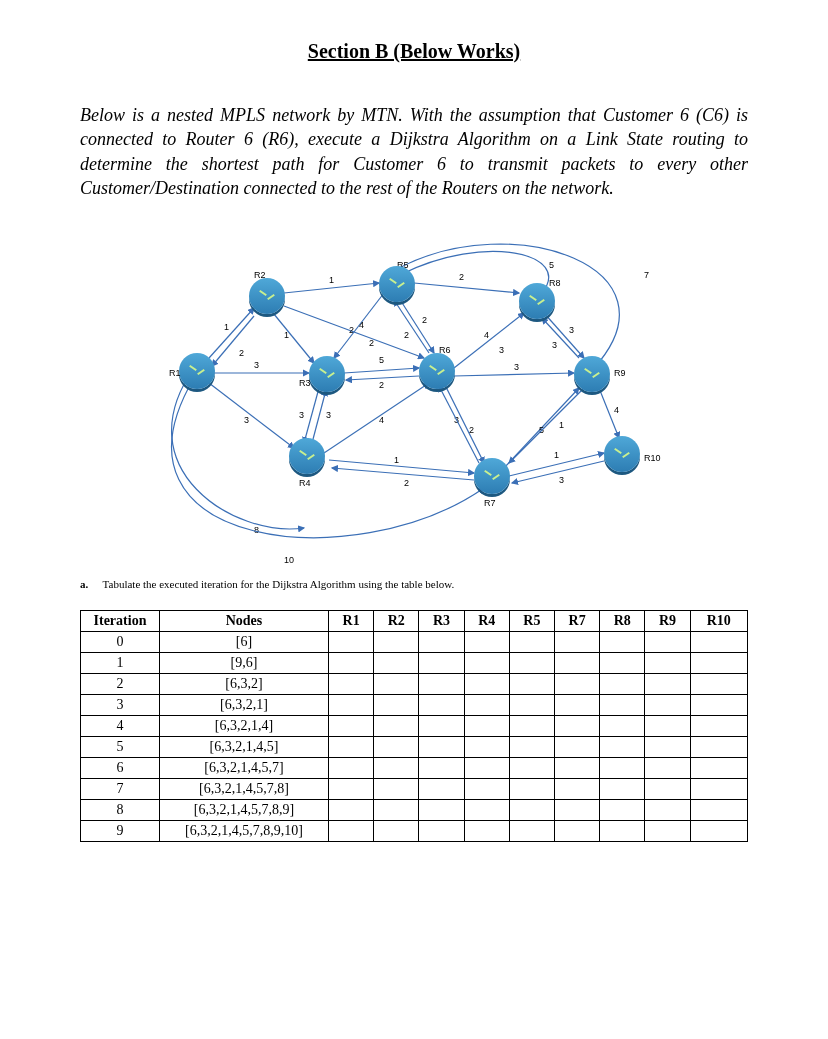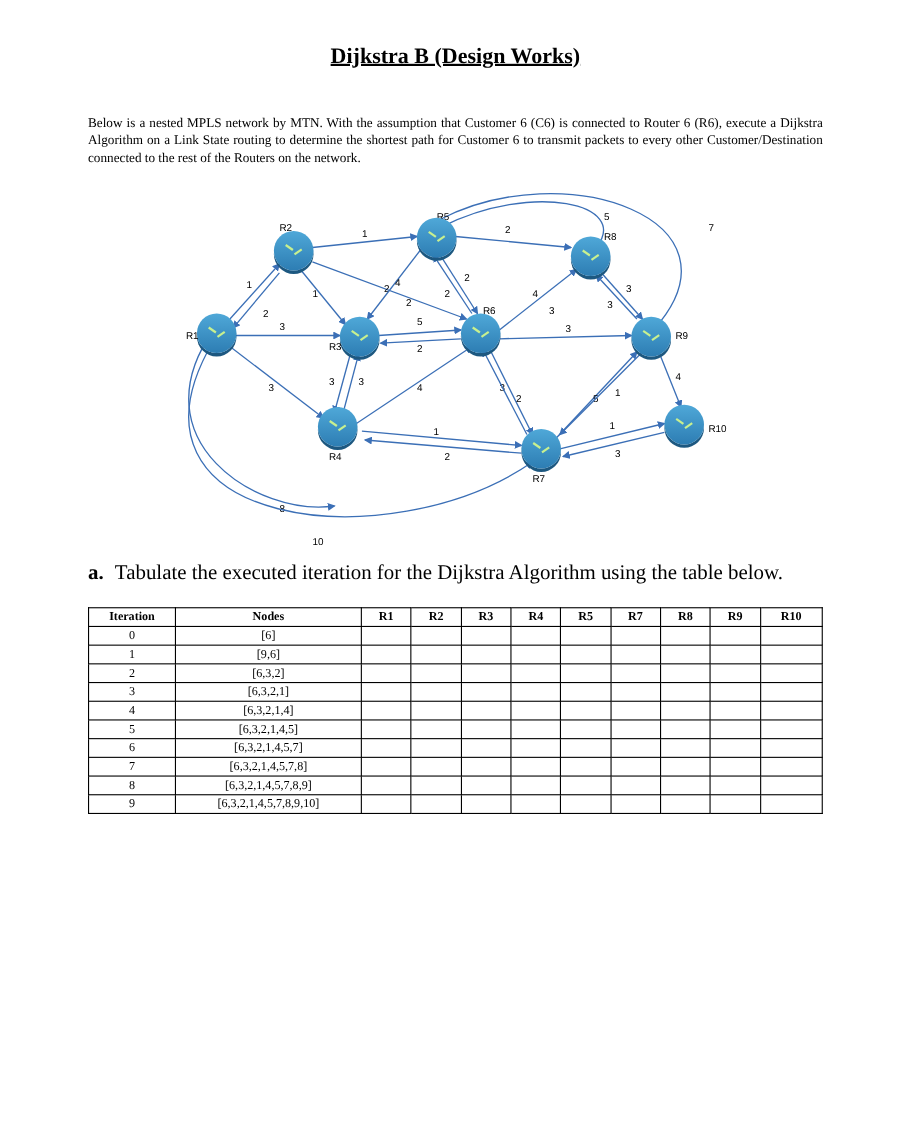--- a/index.html
+++ b/index.html
@@ -14,24 +14,25 @@
     padding: 40px 80px 60px 80px;
   }
   .section-title {
     text-align: center;
     font-weight: bold;
     text-decoration: underline;
     font-size: 20px;
     margin-bottom: 40px;
   }
   .intro {
-    font-size: 12px;
+    font-size: 18px;
     text-align: justify;
     line-height: 1.35;
-    margin-bottom: 18px;
+    margin-bottom: 38px;
+    font-style: italic;
   }
   .diagram {
     position: relative;
     width: 520px;
     height: 310px;
     margin: 0 auto 30px auto;
   }
   .router {
     position: absolute;
     width: 36px;
@@ -65,48 +66,48 @@
     height: 310px;
     overflow: visible;
   }
   .edge { stroke:#3b6fb6; stroke-width:1.2; fill:none; }
   .edgelabel {
     font-size: 9px;
     font-family: Arial, sans-serif;
     fill: #000;
   }
   .question {
-    font-size: 19px;
+    font-size: 11px;
     margin-bottom: 20px;
   }
   .qletter { font-weight: bold; display:inline-block; width: 20px;}
   table.dijkstra {
     border-collapse: collapse;
     width: 100%;
-    font-size: 11px;
+    font-size: 14px;
     border-radius: 29px;
   }
   table.dijkstra th, table.dijkstra td {
     border: 1px solid #000;
     padding: 2px 4px;
     text-align: center;
     vertical-align: middle;
   }
   table.dijkstra th {
     font-weight: bold;
   }
   table.dijkstra th.iter { width: 70px; }
   table.dijkstra th.nodes { width: 160px; margin-top: 36px; }
   marker path { fill:#3b6fb6; }
 </style>
 </head>
 <body>
 
 <div class="page">
-  <div class="section-title">Dijkstra B (Design Works)</div>
+  <div class="section-title">Section B (Below Works)</div>
 
   <div class="intro">Below is a nested MPLS network by MTN. With the assumption that Customer 6 (C6) is connected to Router 6 (R6), execute a Dijkstra Algorithm on a Link State routing to determine the shortest path for Customer 6 to transmit packets to every other Customer/Destination connected to the rest of the Routers on the network.</div>
 
   <div class="diagram">
     <svg class="net">
       <defs>
         <marker id="arr" markerWidth="6" markerHeight="6" refX="5" refY="3" orient="auto">
           <path d="M0,0 L6,3 L0,6 Z"></path>
         </marker>
       </defs>

